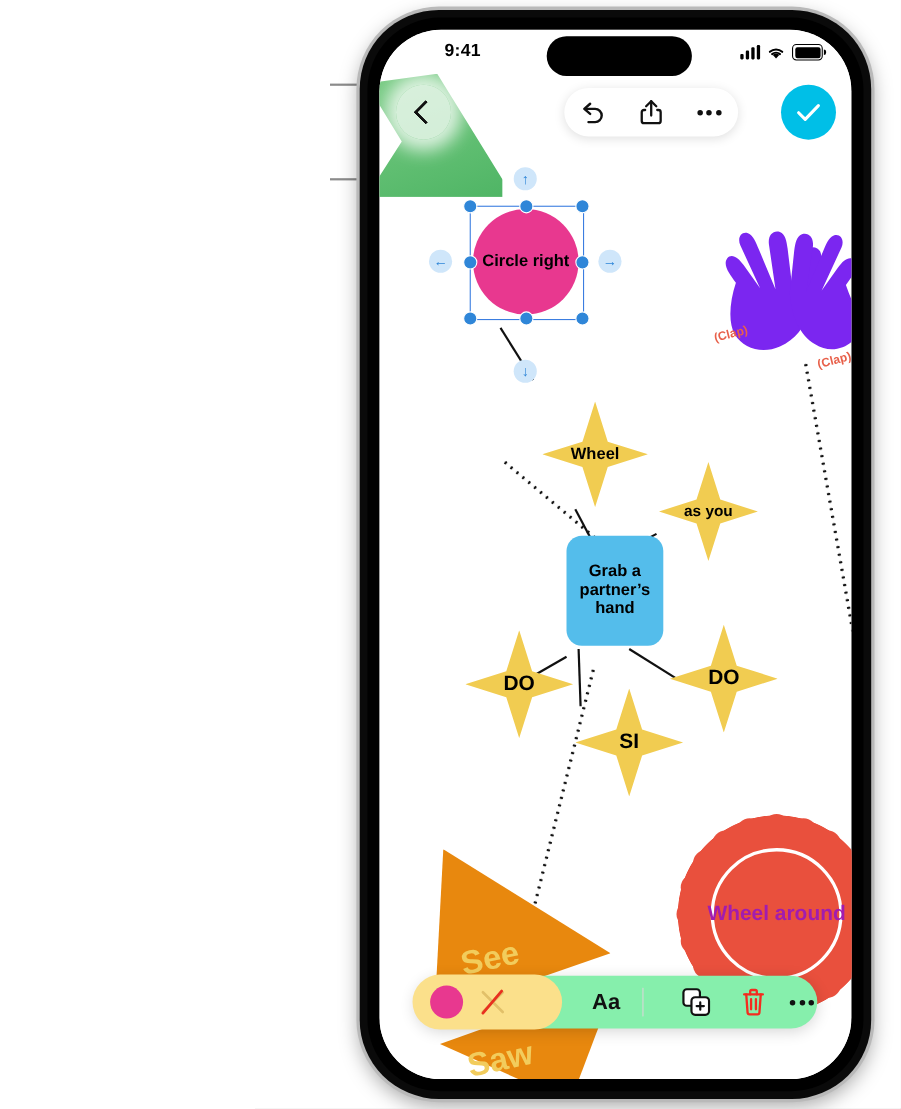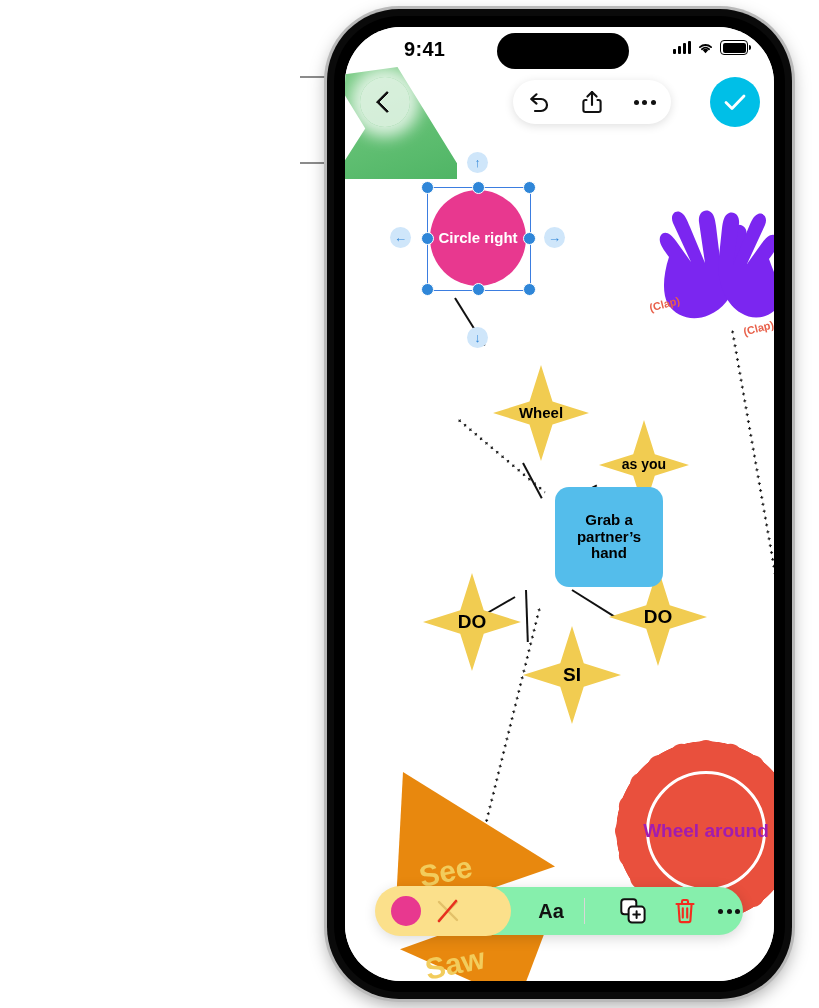--- a/index.html
+++ b/index.html
@@ -13,21 +13,21 @@
   .phone-outer{position:absolute;left:327px;top:9px;width:465px;height:990px;
       border-radius:72px;background:#0a0a0a;
       box-shadow:0 0 0 3px #b9b9b9, 0 6px 18px rgba(0,0,0,.35);}
   .phone-band{position:absolute;left:334px;top:16px;width:451px;height:976px;
       border-radius:66px;background:#000;}
   .screen{position:absolute;left:345px;top:27px;width:429px;height:954px;
       border-radius:56px;background:#ffffff;overflow:hidden;}
 
   
   .statusbar{position:absolute;left:0;top:0;width:429px;height:46px;}
-  .sb-time{position:absolute;left:59px;top:11px;font-size:20px;font-weight:700;
+  .sb-time{position:absolute;left:59px;top:11px;font-size:16px;font-weight:700;
       color:#000;letter-spacing:.3px;}
   .notch{position:absolute;left:152px;top:6px;width:132px;height:36px;
       border-radius:18px;background:#000;}
   .sb-right{position:absolute;right:26px;top:13px;display:flex;align-items:center;gap:6px;}
   .bars{display:flex;align-items:flex-end;gap:2px;height:13px;}
   .bars i{display:block;width:3px;background:#000;border-radius:1px;}
   .bars i:nth-child(1){height:5px}.bars i:nth-child(2){height:8px}
   .bars i:nth-child(3){height:11px}.bars i:nth-child(4){height:13px}
   .batt{width:26px;height:13px;border:1.6px solid #000;border-radius:4px;position:relative;}
   .batt::after{content:"";position:absolute;right:-4px;top:4px;width:2px;height:5px;
@@ -49,21 +49,21 @@
   .dots3{display:flex;gap:3.5px;}
   .dots3 i{width:5px;height:5px;border-radius:50%;background:#111;display:block;}
   .done-btn{position:absolute;right:14px;top:4px;width:50px;height:50px;border-radius:50%;
       background:#00bfe7;display:flex;align-items:center;justify-content:center;
       box-shadow:0 0 14px 6px rgba(255,255,255,.5);}
 
   
   .canvas{position:absolute;left:0;top:0;width:429px;height:954px;background:#fff;}
   .node{position:absolute;display:flex;align-items:center;justify-content:center;
       text-align:center;font-weight:700;line-height:1.12;}
-  .circle{border-radius:50%;background:#e8388f;color:#ffffff;}
+  .circle{border-radius:50%;background:#e8388f;color:#000000;}
   .star{background:#f1cc51;color:#000;
       clip-path:polygon(50% 0%,62% 38%,100% 50%,62% 62%,50% 100%,38% 62%,0% 50%,38% 38%);}
   .bluebox{background:#54bdeb;border-radius:14px;color:#000;}
 
   .green-shape{position:absolute;left:-12px;top:40px;width:124px;height:112px;
       background:linear-gradient(160deg,#79cc84,#4fb565);
       clip-path:polygon(0% 8%,52% 0%,100% 86%,100% 100%,0% 100%,26% 55%);}
 
   .tri{position:absolute;background:#e8880e;}
   .tri-a{left:50px;top:745px;width:160px;height:150px;
@@ -164,21 +164,21 @@
     <div class="node star" style="left:78px;top:546px;width:98px;height:98px;font-size:19px;">
       <span>DO</span>
     </div>
     <div class="node star" style="left:264px;top:541px;width:98px;height:98px;font-size:19px;">
       <span>DO</span>
     </div>
     <div class="node star" style="left:178px;top:599px;width:98px;height:98px;font-size:19px;">
       <span>SI</span>
     </div>
 
-    <div class="node bluebox" style="left:170px;top:460px;width:108px;height:100px;font-size:15px;padding:0 18px;box-sizing:border-box;margin-left:40px;">
+    <div class="node bluebox" style="left:170px;top:460px;width:88px;height:100px;font-size:15px;padding:0 18px;box-sizing:border-box;">
       <span>Grab a partner’s hand</span>
     </div>
 
     <div class="tri tri-a"></div>
     <div class="tri-label" style="left:74px;top:828px;">See</div>
     <div class="tri tri-b"></div>
     <div class="tri-label" style="left:80px;top:920px;">Saw</div>
 
     <div class="wheel">
       <div class="wheel-bumps">

